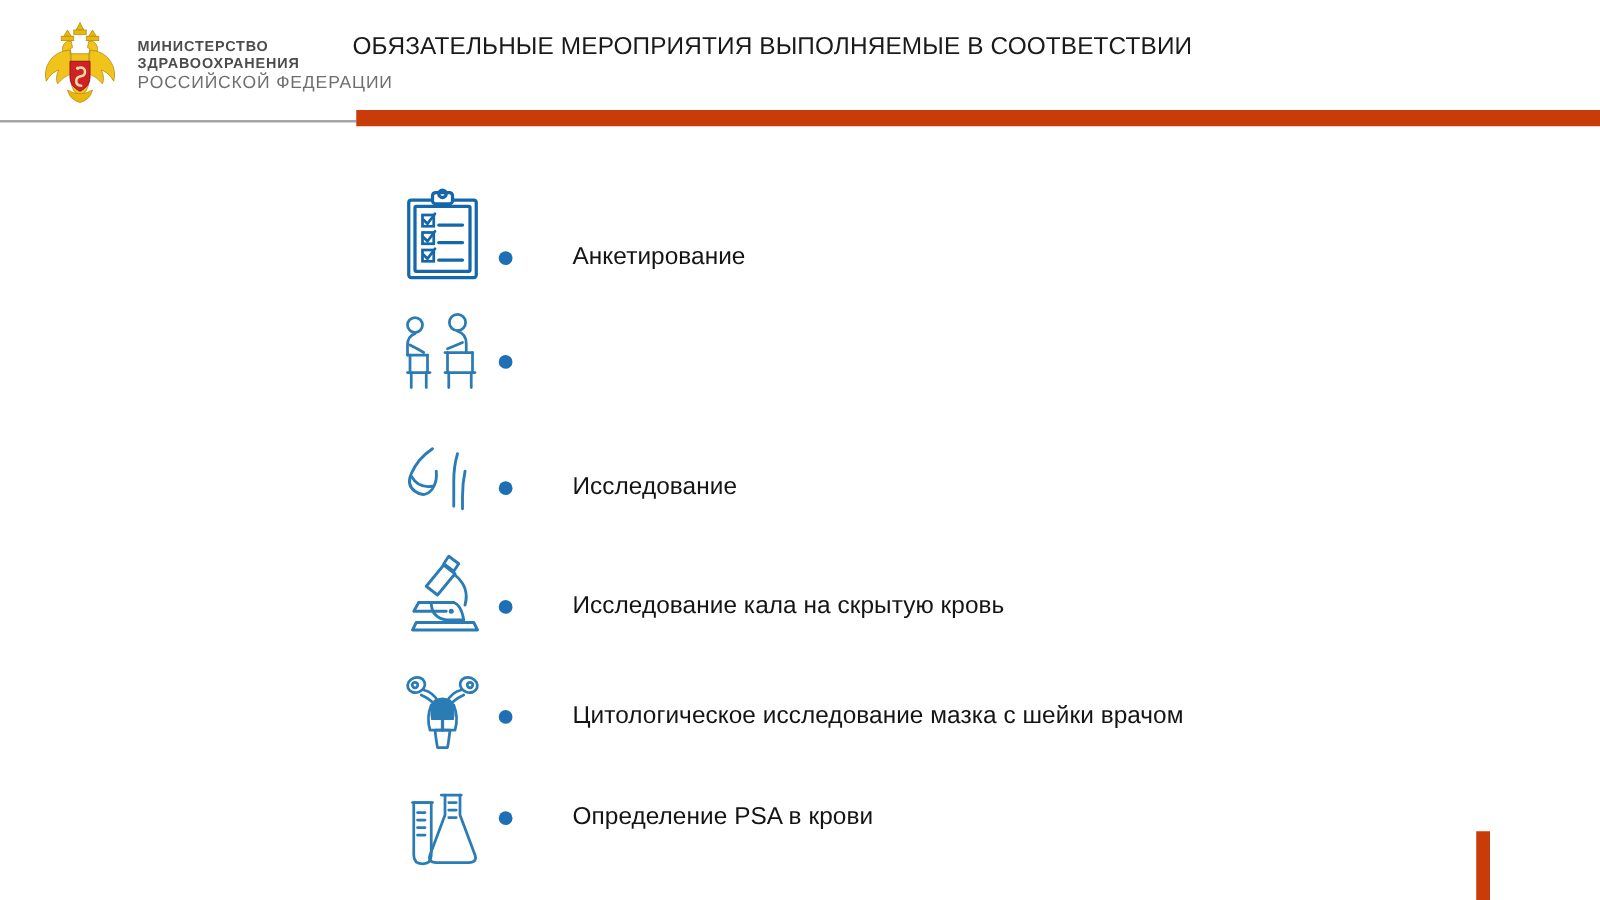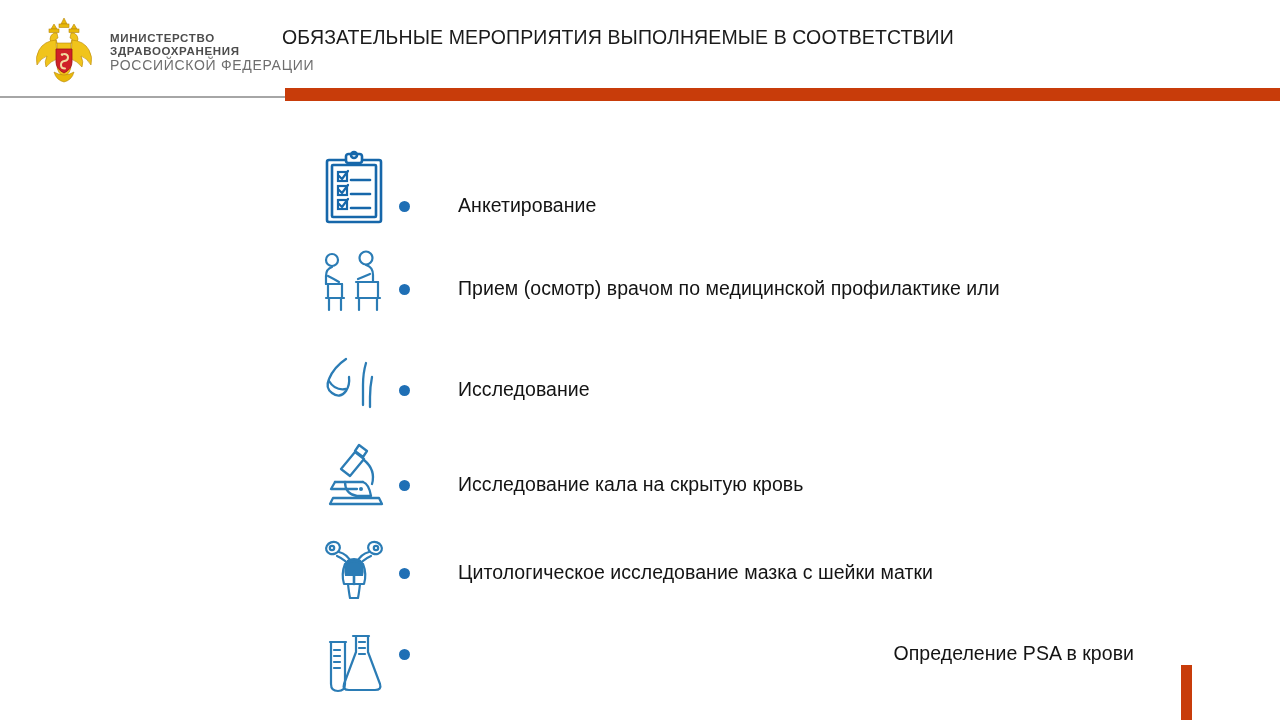--- a/index.html
+++ b/index.html
@@ -239,21 +239,20 @@
         <path d="M48 15 q7 2 7 10 l0 7"></path>
         <path d="M52 24 q-7 3 -12 5"></path>
         <path d="M38 32 h22"></path>
         <path d="M40 32 v16 M60 32 v16"></path>
         <path d="M38 48 h24"></path>
         <path d="M41 48 v12 M59 48 v12"></path>
       </svg>
     </div>
     <div class="bullet" style="top:34px;"></div>
     <div class="row-text" style="top:24px;">
-      <span class="tline">Прием (осмотр) врачом по медицинской профилактике или</span>
     </div>
   </div>
 
   <div class="row" style="top:205px;">
     <div class="icon-cell" style="top:0px;">
       <svg width="64" height="62" viewBox="0 0 64 62" fill="none" stroke="#2b7cb5" stroke-width="2.3" stroke-linecap="round" stroke-linejoin="round">
         <path d="M24 4 q-12 8 -17 20 q-4 9 3 14 q8 6 14 -2 q4 -6 3 -14"></path>
         <path d="M7 26 q6 10 17 8"></path>
         <path d="M44 8 q-3 10 -3 22 l0 20"></path>
         <path d="M50 22 q-2 10 -2 20 l0 10"></path>
@@ -305,38 +304,38 @@
 
         <path d="M26 24 q7 -4 14 0 q4 8 2 16 l-18 0 q-2 -8 2 -16 z" fill="#2b7cb5" stroke="none"></path>
         <path d="M24 28 q9 -5 18 0 q4 10 1 20 l-20 0 q-3 -10 1 -20 z"></path>
 
         <path d="M27 48 l12 0 q-1 9 -2 14 l-8 0 q-1 -5 -2 -14 z"></path>
         <path d="M33 36 l0 12" stroke-width="2.6"></path>
       </svg>
     </div>
     <div class="bullet" style="top:32px;"></div>
     <div class="row-text" style="top:22px;">
-      <span class="tline">Цитологическое исследование мазка с шейки матки</span>
+      <span class="tline">Цитологическое исследование мазка с шейки врачом</span>
     </div>
   </div>
 
   <div class="row" style="top:478px;">
     <div class="icon-cell" style="top:0px;">
       <svg width="66" height="74" viewBox="0 0 66 74" fill="none" stroke="#2b7cb5" stroke-width="2.2" stroke-linecap="round" stroke-linejoin="round">
 
         <path d="M10 14 h14 v42 q0 7 -7 7 q-7 0 -7 -7 z"></path>
         <path d="M9 14 h16"></path>
         <path d="M13 22 h6 M13 28 h6 M13 34 h6 M13 40 h6"></path>
 
         <path d="M32 8 h16"></path>
         <path d="M35 8 v16 l-12 32 q-2 6 5 6 h26 q7 0 5 -6 l-12 -32 v-16"></path>
         <path d="M38 14 h6 M38 20 h6 M38 26 h6"></path>
       </svg>
     </div>
     <div class="bullet" style="top:21px;"></div>
-    <div class="row-text" style="top:11px;text-align:right;">
+    <div class="row-text" style="top:11px;">
       <span class="tline">Определение PSA в крови</span>
     </div>
   </div>
 
 </div>
 
 <div class="bottom-accent"></div>
 
 </body></html>

